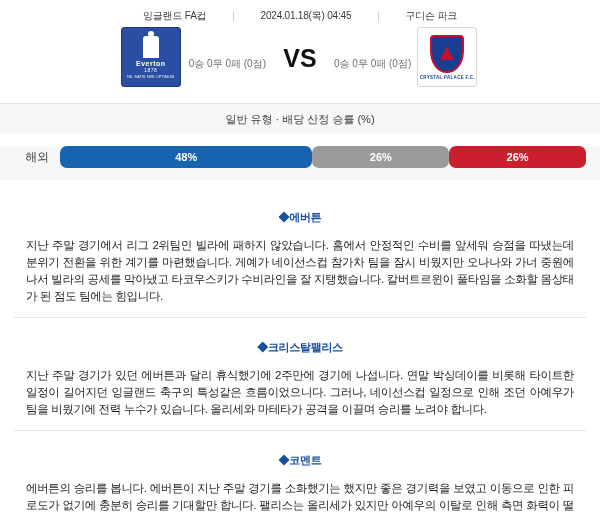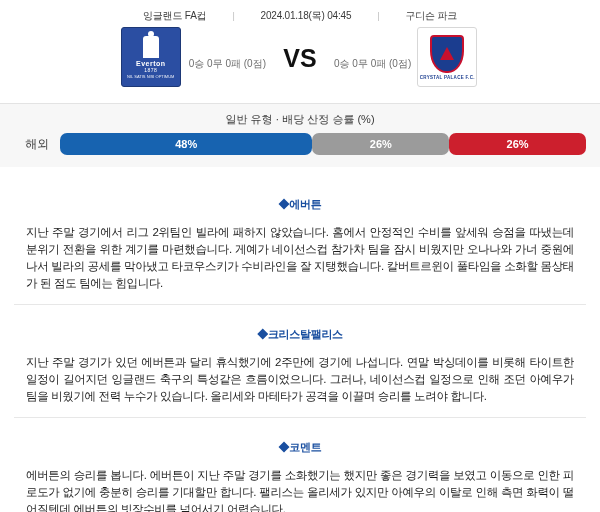--- a/index.html
+++ b/index.html
@@ -105,20 +105,21 @@
     text-align:center;
     font-size: 11px;
     color:#3b3b3b;
     padding: 8px 0 6px;
     background:#f7f7f7;
   }
   .odds-row {
     display:flex; align-items:center;
     background:#f7f7f7;
     padding: 0 14px 12px 14px;
+    margin-top: 13px;
   }
   .odds-label {
     font-size: 12px; color:#3b3b3b; width:46px; text-align:center;
     letter-spacing:-0.3px;
   }
   .bar {
     flex:1; display:flex; height:22px; overflow:hidden;
     font-size:11px; color:#fff; font-weight:bold;
   }
   .seg { display:flex;align-items:center;justify-content:center;border-radius:7px; }

